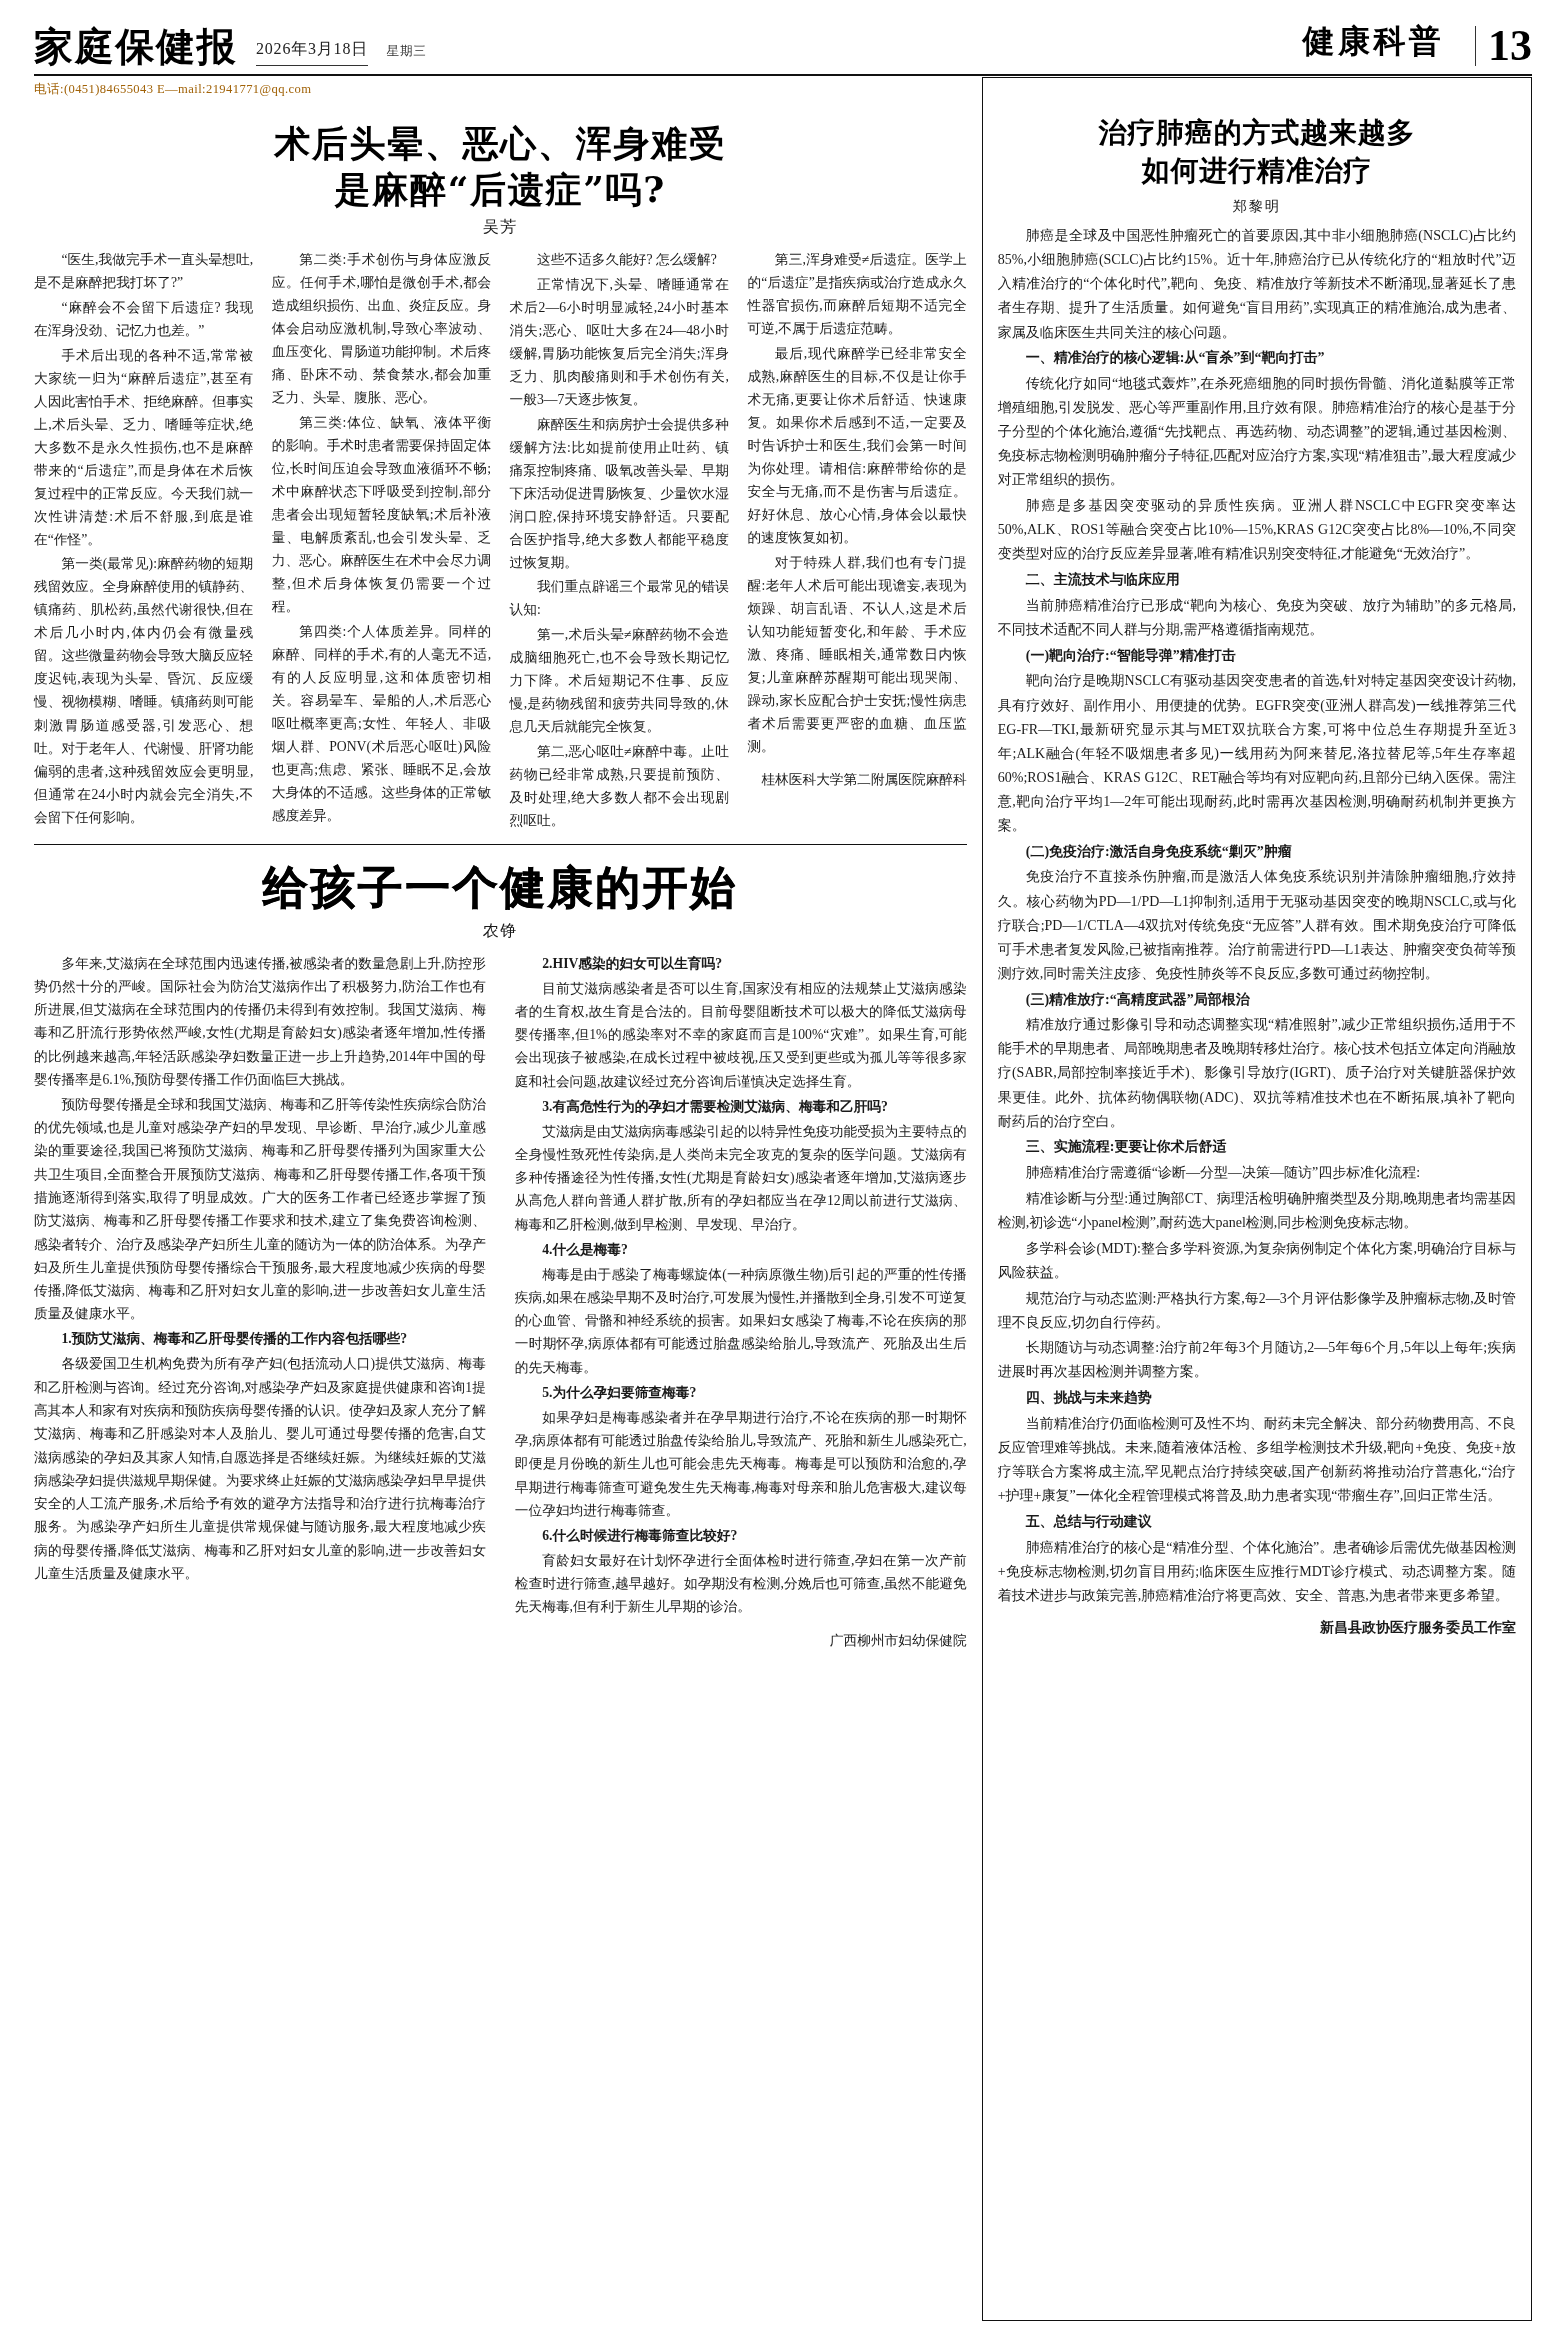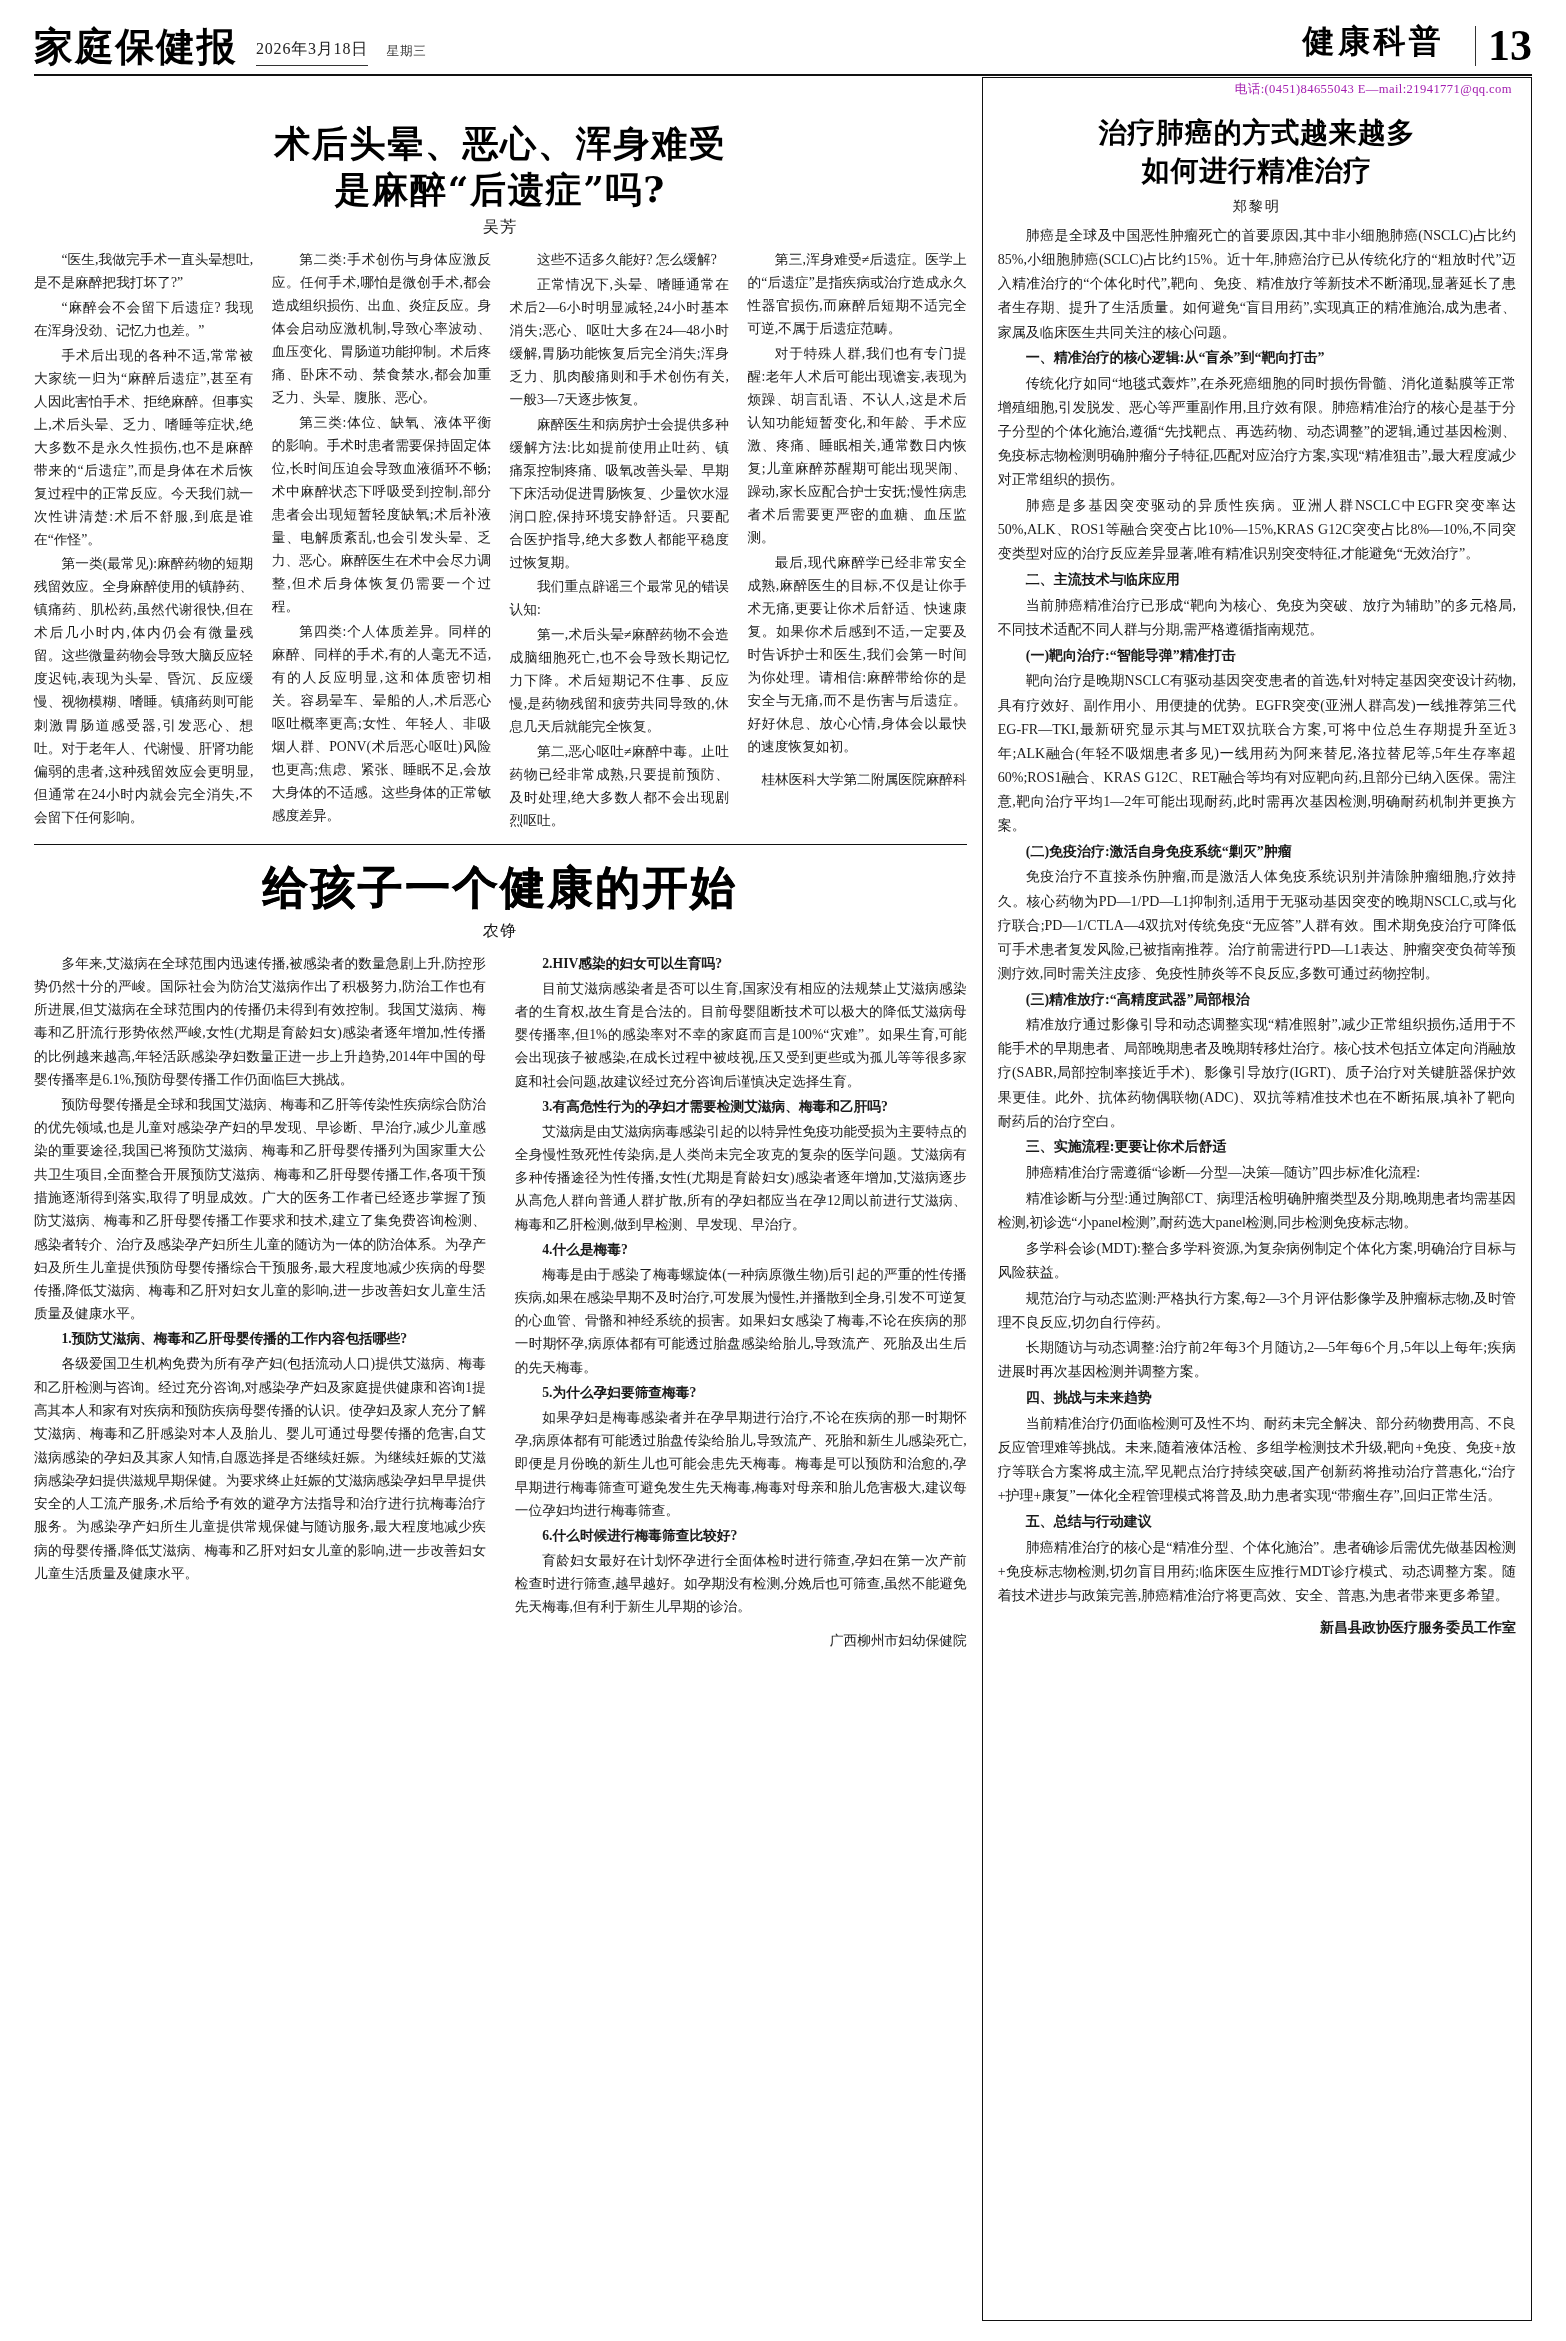--- a/index.html
+++ b/index.html
@@ -73,26 +73,25 @@
   .page-number {
     font-family: "Liberation Serif", serif;
     font-size: 44px;
     font-weight: bold;
     line-height: 0.9;
     border-left: 1.7px solid #333;
     padding-left: 11.8px;
     color: #000;
   }
   .contact-line {
-    text-align: right;
     font-size: 12.6px;
     letter-spacing: 0.4px;
     margin-top: 5px;
-    color: #a21caf;
-    padding-right: 20px;
+    color: #a16207;
+    padding-right: 1px;
   }
 
   
   .body-grid {
     display: flex;
     gap: 0;
     margin-top: 8.4px;
     height: 2222px;
   }
   .left-zone {
@@ -242,22 +241,22 @@
           <p>第二类:手术创伤与身体应激反应。任何手术,哪怕是微创手术,都会造成组织损伤、出血、炎症反应。身体会启动应激机制,导致心率波动、血压变化、胃肠道功能抑制。术后疼痛、卧床不动、禁食禁水,都会加重乏力、头晕、腹胀、恶心。</p>
           <p>第三类:体位、缺氧、液体平衡的影响。手术时患者需要保持固定体位,长时间压迫会导致血液循环不畅;术中麻醉状态下呼吸受到控制,部分患者会出现短暂轻度缺氧;术后补液量、电解质紊乱,也会引发头晕、乏力、恶心。麻醉医生在术中会尽力调整,但术后身体恢复仍需要一个过程。</p>
           <p>第四类:个人体质差异。同样的麻醉、同样的手术,有的人毫无不适,有的人反应明显,这和体质密切相关。容易晕车、晕船的人,术后恶心呕吐概率更高;女性、年轻人、非吸烟人群、PONV(术后恶心呕吐)风险也更高;焦虑、紧张、睡眠不足,会放大身体的不适感。这些身体的正常敏感度差异。</p>
           <p>这些不适多久能好? 怎么缓解?</p>
           <p>正常情况下,头晕、嗜睡通常在术后2—6小时明显减轻,24小时基本消失;恶心、呕吐大多在24—48小时缓解,胃肠功能恢复后完全消失;浑身乏力、肌肉酸痛则和手术创伤有关,一般3—7天逐步恢复。</p>
           <p>麻醉医生和病房护士会提供多种缓解方法:比如提前使用止吐药、镇痛泵控制疼痛、吸氧改善头晕、早期下床活动促进胃肠恢复、少量饮水湿润口腔,保持环境安静舒适。只要配合医护指导,绝大多数人都能平稳度过恢复期。</p>
           <p>我们重点辟谣三个最常见的错误认知:</p>
           <p>第一,术后头晕≠麻醉药物不会造成脑细胞死亡,也不会导致长期记忆力下降。术后短期记不住事、反应慢,是药物残留和疲劳共同导致的,休息几天后就能完全恢复。</p>
           <p>第二,恶心呕吐≠麻醉中毒。止吐药物已经非常成熟,只要提前预防、及时处理,绝大多数人都不会出现剧烈呕吐。</p>
           <p>第三,浑身难受≠后遗症。医学上的“后遗症”是指疾病或治疗造成永久性器官损伤,而麻醉后短期不适完全可逆,不属于后遗症范畴。</p>
+          <p>最后,现代麻醉学已经非常安全成熟,麻醉医生的目标,不仅是让你手术无痛,更要让你术后舒适、快速康复。如果你术后感到不适,一定要及时告诉护士和医生,我们会第一时间为你处理。请相信:麻醉带给你的是安全与无痛,而不是伤害与后遗症。好好休息、放心心情,身体会以最快的速度恢复如初。</p>
           <p>对于特殊人群,我们也有专门提醒:老年人术后可能出现谵妄,表现为烦躁、胡言乱语、不认人,这是术后认知功能短暂变化,和年龄、手术应激、疼痛、睡眠相关,通常数日内恢复;儿童麻醉苏醒期可能出现哭闹、躁动,家长应配合护士安抚;慢性病患者术后需要更严密的血糖、血压监测。</p>
-          <p>最后,现代麻醉学已经非常安全成熟,麻醉医生的目标,不仅是让你手术无痛,更要让你术后舒适、快速康复。如果你术后感到不适,一定要及时告诉护士和医生,我们会第一时间为你处理。请相信:麻醉带给你的是安全与无痛,而不是伤害与后遗症。好好休息、放心心情,身体会以最快的速度恢复如初。</p>
           <div class="sig-right">桂林医科大学第二附属医院麻醉科</div>
         </div>
       </div>
 
       <div class="rule-thick"></div>
 
       <div>
         <div class="headline-2">
           <div>给孩子一个健康的开始</div>
         </div>

